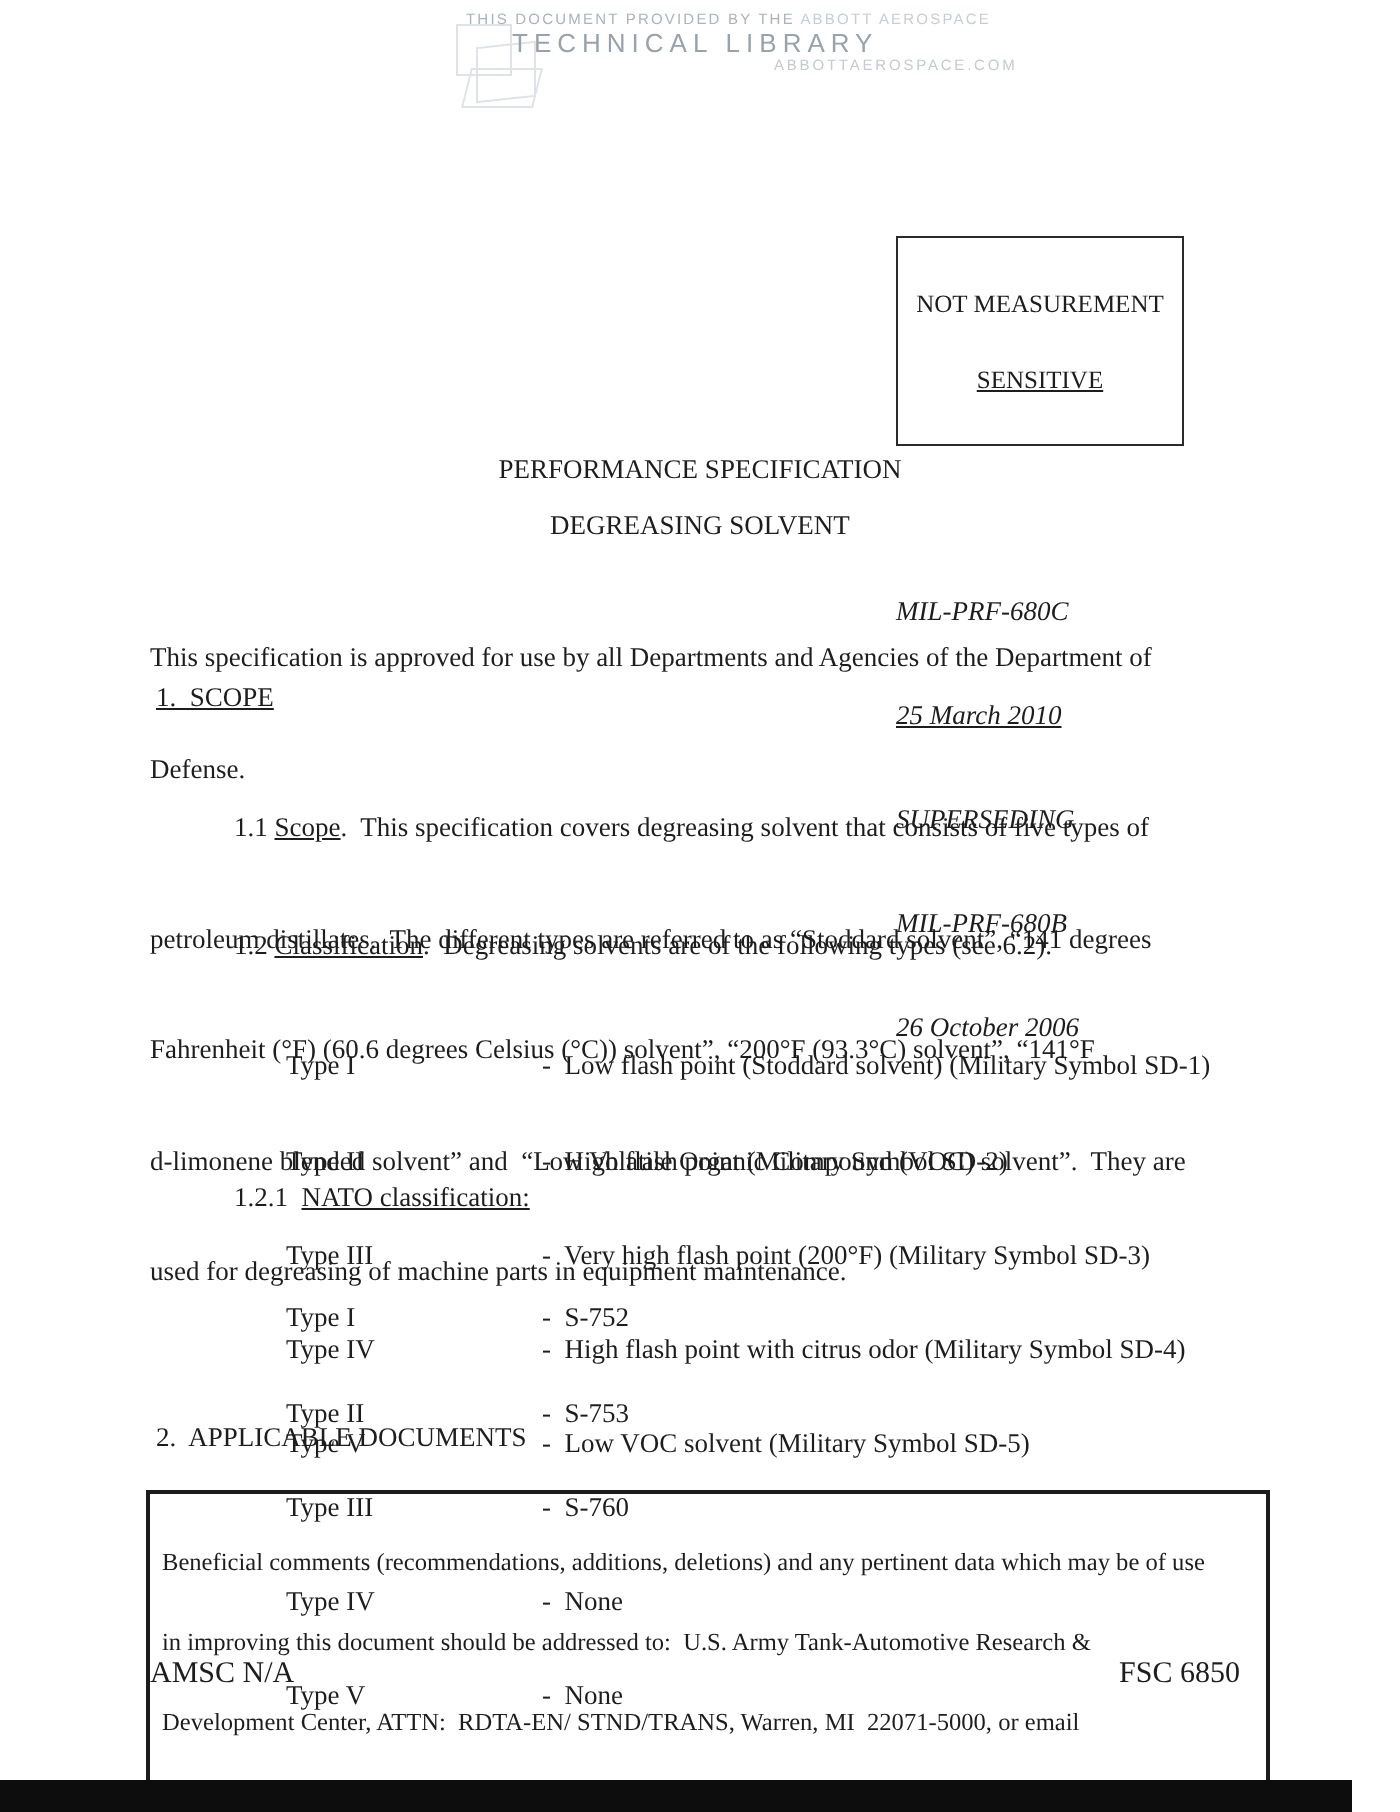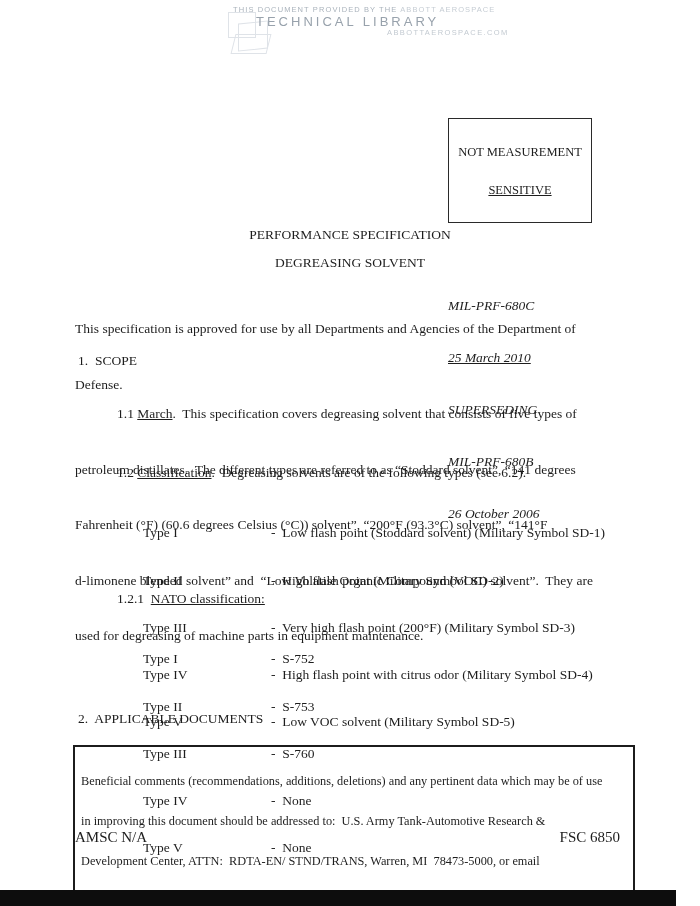--- a/index.html
+++ b/index.html
@@ -81,24 +81,24 @@
   </div>
 
   <div class="abs titleline" style="left:0; top:227px;">PERFORMANCE SPECIFICATION</div>
   <div class="abs titleline" style="left:0; top:255px;">DEGREASING SOLVENT</div>
 
   <div class="abs bodyline" style="left:75px; top:283px;">
     <div>This specification is approved for use by all Departments and Agencies of the Department of</div>
     <div>Defense.</div>
   </div>
 
-  <div class="abs heading" style="left:78px; top:353px;">1.  SCOPE</div>
+  <div class="abs heading" style="left:78px; top:341px;text-decoration:underline;">1.  SCOPE</div>
 
   <div class="abs bodyline" style="left:75px; top:368px;">
-    <div><span style="padding-left:42px;">1.1 </span><span class="ul">March</span><span>.  This specification covers degreasing solvent that consists of five types of</span></div>
+    <div><span style="padding-left:42px;">1.1 </span><span class="ul">Scope</span><span>.  This specification covers degreasing solvent that consists of five types of</span></div>
     <div>petroleum distillates.  The different types are referred to as “Stoddard solvent”, “141 degrees</div>
     <div>Fahrenheit (°F) (60.6 degrees Celsius (°C)) solvent”, “200°F (93.3°C) solvent”, “141°F</div>
     <div>d-limonene blended solvent” and  “Low Volatile Organic Compound (VOC) solvent”.  They are</div>
     <div>used for degreasing of machine parts in equipment maintenance.</div>
   </div>
 
   <div class="abs bodyline" style="left:117px; top:464px;"><span>1.2 </span><span class="ul">Classification</span><span>.  Degreasing solvents are of the following types (see 6.2).</span></div>
 
   <div class="abs typegrid" style="left:143px; top:494px;">
     <div class="row"><span class="lbl">Type I</span><span>-  Low flash point (Stoddard solvent) (Military Symbol SD-1)</span></div>
@@ -116,21 +116,21 @@
     <div class="row"><span class="lbl">Type III</span><span>-  S-760</span></div>
     <div class="row"><span class="lbl">Type IV</span><span>-  None</span></div>
     <div class="row"><span class="lbl">Type V</span><span>-  None</span></div>
   </div>
 
   <div class="abs heading" style="left:78px; top:711px;">2.  APPLICABLE DOCUMENTS</div>
 
   <div class="abs comments-box" style="left:73px; top:745px; white-space:pre;">
     <div>Beneficial comments (recommendations, additions, deletions) and any pertinent data which may be of use</div>
     <div>in improving this document should be addressed to:  U.S. Army Tank-Automotive Research &amp;</div>
-    <div>Development Center, ATTN:  RDTA-EN/ STND/TRANS, Warren, MI  78473-5000, or email</div>
+    <div>Development Center, ATTN:  RDTA-EN/ STND/TRANS, Warren, MI  22071-5000, or email</div>
     <div><a class="link" style="color: rgb(51, 51, 196);">dami_standardization@conus.army.mil</a><span>.  Since contact information can change, you may want to verify</span></div>
     
   </div>
 
   <div class="abs codes-row" style="left:75px; top:829px;">
     <span>AMSC N/A</span>
     <span>FSC 6850</span>
   </div>
 
   <div class="bottom-bar" style="background: rgb(13, 13, 13);"></div>

